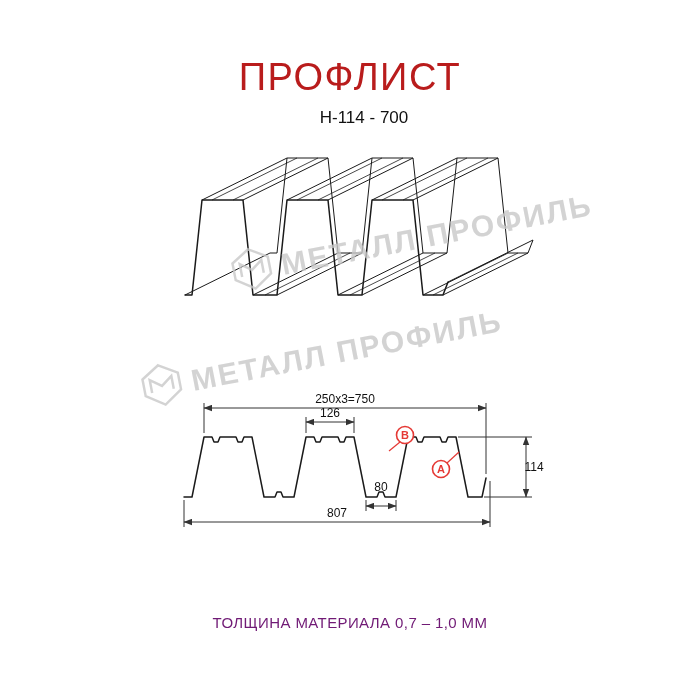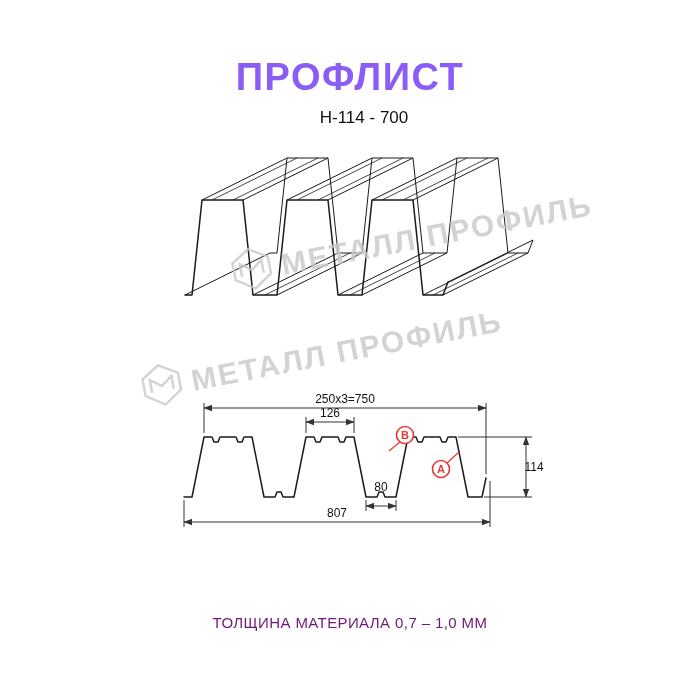--- a/index.html
+++ b/index.html
@@ -1,19 +1,19 @@
 <!DOCTYPE html>
 <html><head>
 <meta charset="utf-8">
 <style>
   html,body{margin:0;padding:0;background:#fff;}
   .stage{position:relative;width:700px;height:700px;background:#ffffff;overflow:hidden;
          font-family:"Liberation Sans",sans-serif;color:#111;}
   .hdr{position:absolute;top:56px;left:0;width:700px;text-align:center;}
-  .hdr h1{margin:0;font-size:38px;font-weight:700;letter-spacing:1.5px;color:#8b5cf6;}
+  .hdr h1{margin:0;font-size:38px;font-weight:400;letter-spacing:1.5px;color:#b91c1c;}
   .hdr .sub{margin-top:9px;font-size:17px;font-weight:400;color:#111;padding-left:28px;}
   .ftr{position:absolute;top:614px;left:0;width:700px;text-align:center;
        font-size:15px;font-weight:500;letter-spacing:.4px;color:#701a75;}
   svg{position:absolute;top:0;left:0;}
   .art{stroke:#1a1a1a;stroke-width:1.5;fill:none;stroke-linejoin:round;stroke-linecap:round;}
   .art-thin{stroke:#1a1a1a;stroke-width:1;fill:none;}
   .ext{stroke:#333;stroke-width:1;fill:none;}
   .dim{stroke:#333;stroke-width:1;fill:none;}
   .dimtxt{font-size:12px;fill:#111;text-anchor:middle;font-family:"Liberation Sans",sans-serif;}
   .wm-text{font-size:30px;font-weight:700;letter-spacing:2px;fill:#c9c9c9;

